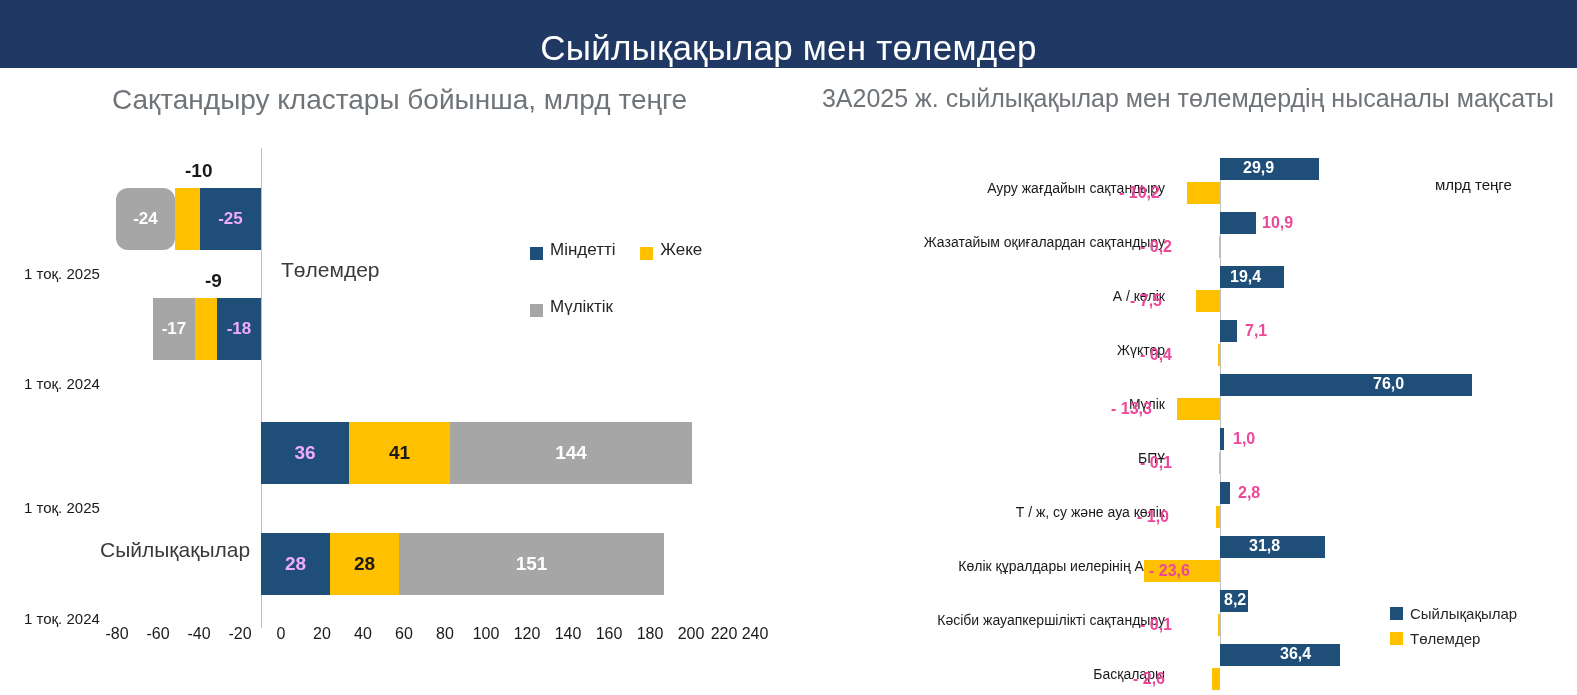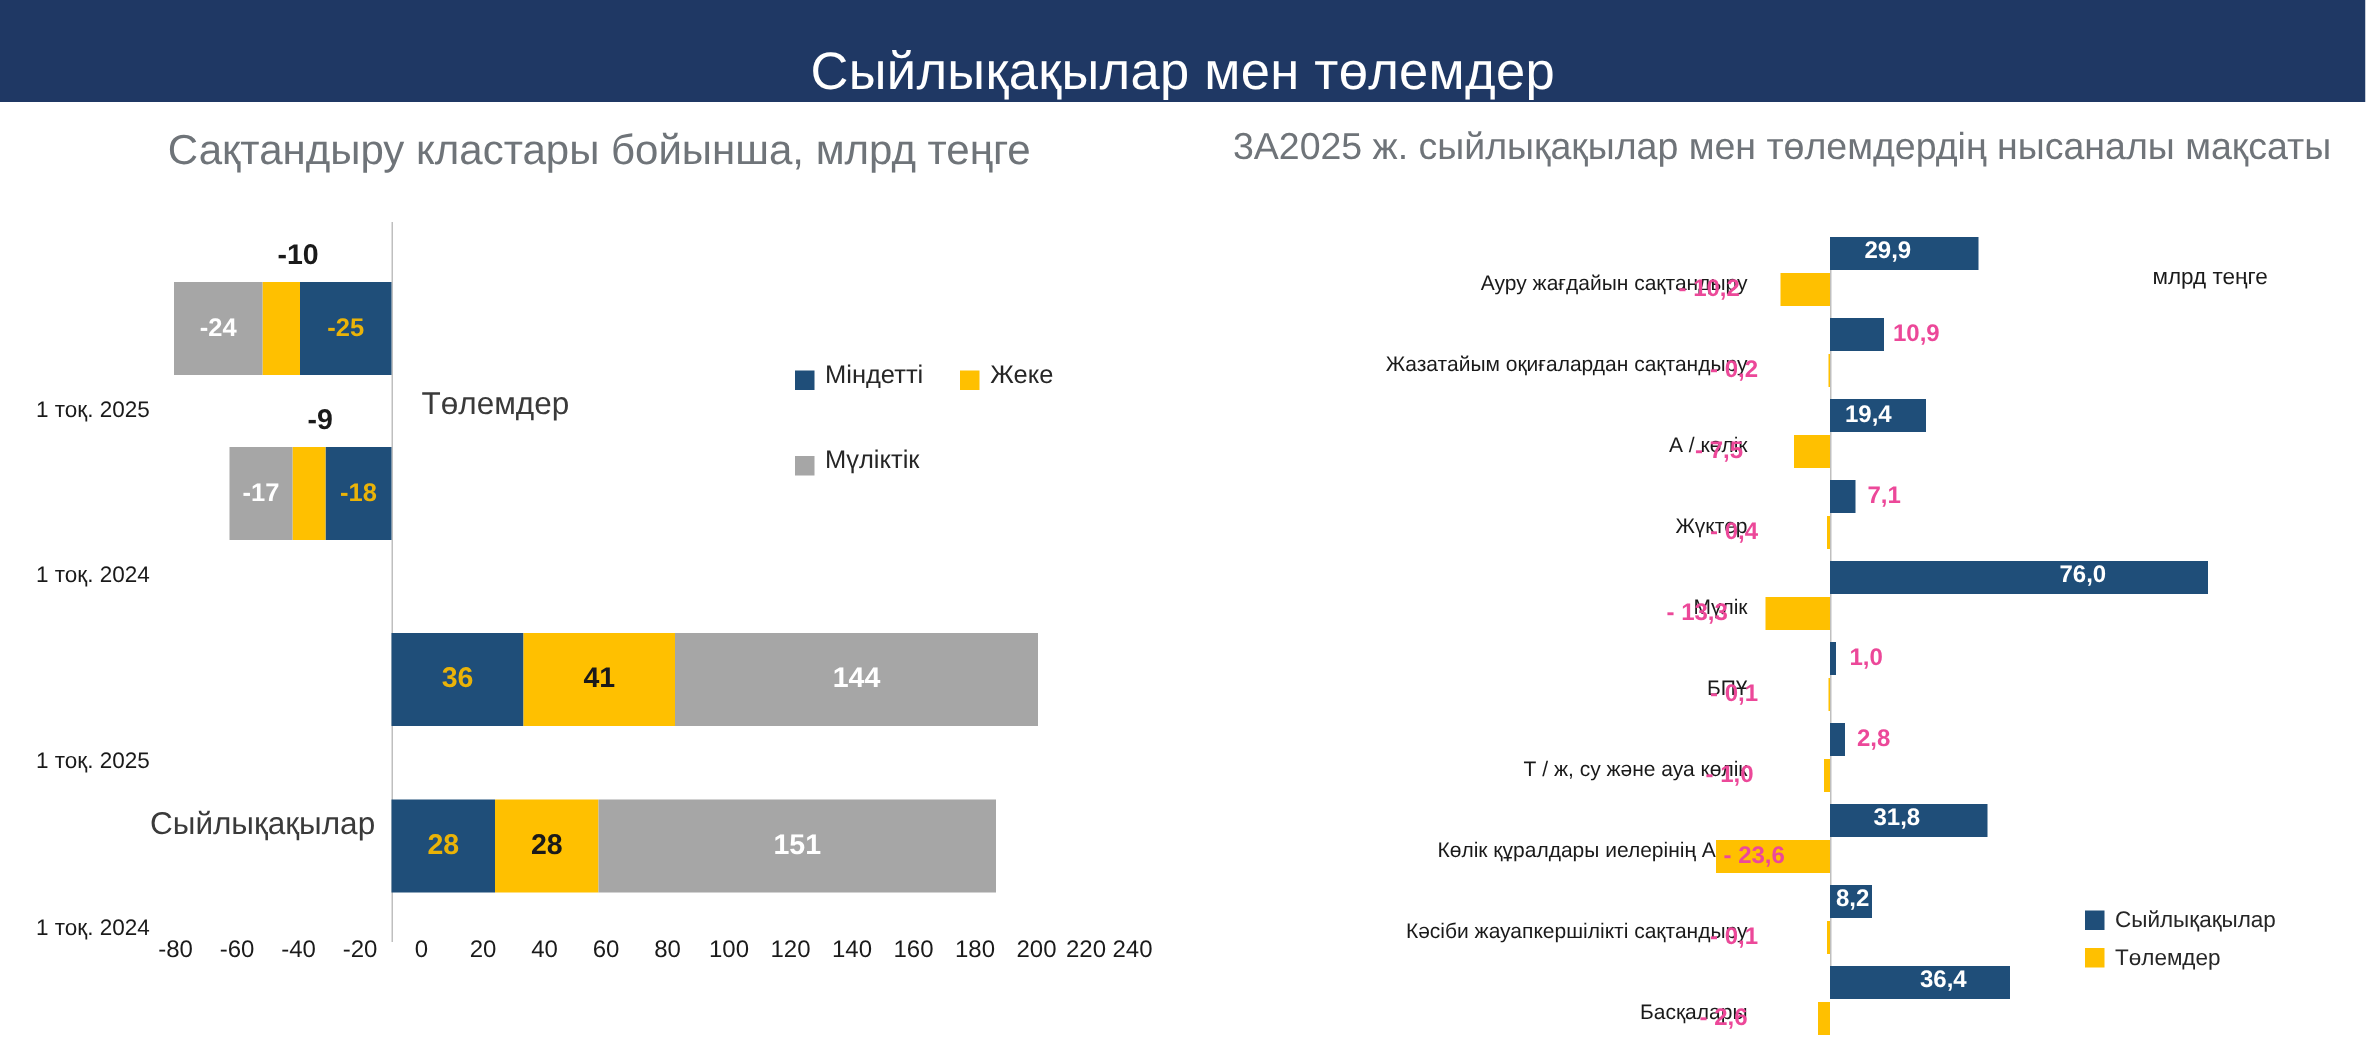--- a/index.html
+++ b/index.html
@@ -66,21 +66,21 @@
     white-space: nowrap;
   }
   .bar {
     position: absolute;
     height: 62px;
     display: flex;
     align-items: center;
     justify-content: center;
     font-size: 19px;
     font-weight: bold;
-    color: #eab308;
+    color: #f0abfc;
     box-sizing: border-box;
   }
   .bar.blue { background: #1f4e79; }
   .bar.yellow { background: #ffc000; color:#1a1a1a; }
   .bar.grey { background: #a6a6a6; color:#ffffff; }
   .bar.small-lbl { font-size: 17px; }
   .total-label {
     position: absolute;
     font-size: 19px;
     font-weight: bold;
@@ -195,21 +195,21 @@
             <span class="legend-swatch sw-grey"></span>
             <span>Мүліктік</span>
           </span>
         </div>
       </div>
 
       <div class="row-label" style="left:24px; top:125px;">1 тоқ. 2025</div>
       <div class="total-label" style="left:185px; top:20px;">-10</div>
       <div class="bar blue small-lbl" style="left:200px; top:48px; width:61px;">-25</div>
       <div class="bar yellow" style="left:175px; top:48px; width:25px;"></div>
-      <div class="bar grey small-lbl" style="left:116px; top:48px; width:59px;">-24</div>
+      <div class="bar grey small-lbl" style="left:116px; top:48px; width:59px;border-radius:12px;">-24</div>
 
       <div class="row-label" style="left:24px; top:235px;">1 тоқ. 2024</div>
       <div class="total-label" style="left:205px; top:130px;">-9</div>
       <div class="bar blue small-lbl" style="left:217px; top:158px; width:44px;">-18</div>
       <div class="bar yellow" style="left:195px; top:158px; width:22px;"></div>
       <div class="bar grey small-lbl" style="left:153px; top:158px; width:42px;">-17</div>
 
       <div class="group-label" style="left:281px; top:118px;">Төлемдер</div>
 
       <div class="row-label" style="left:24px; top:359px;">1 тоқ. 2025</div>

